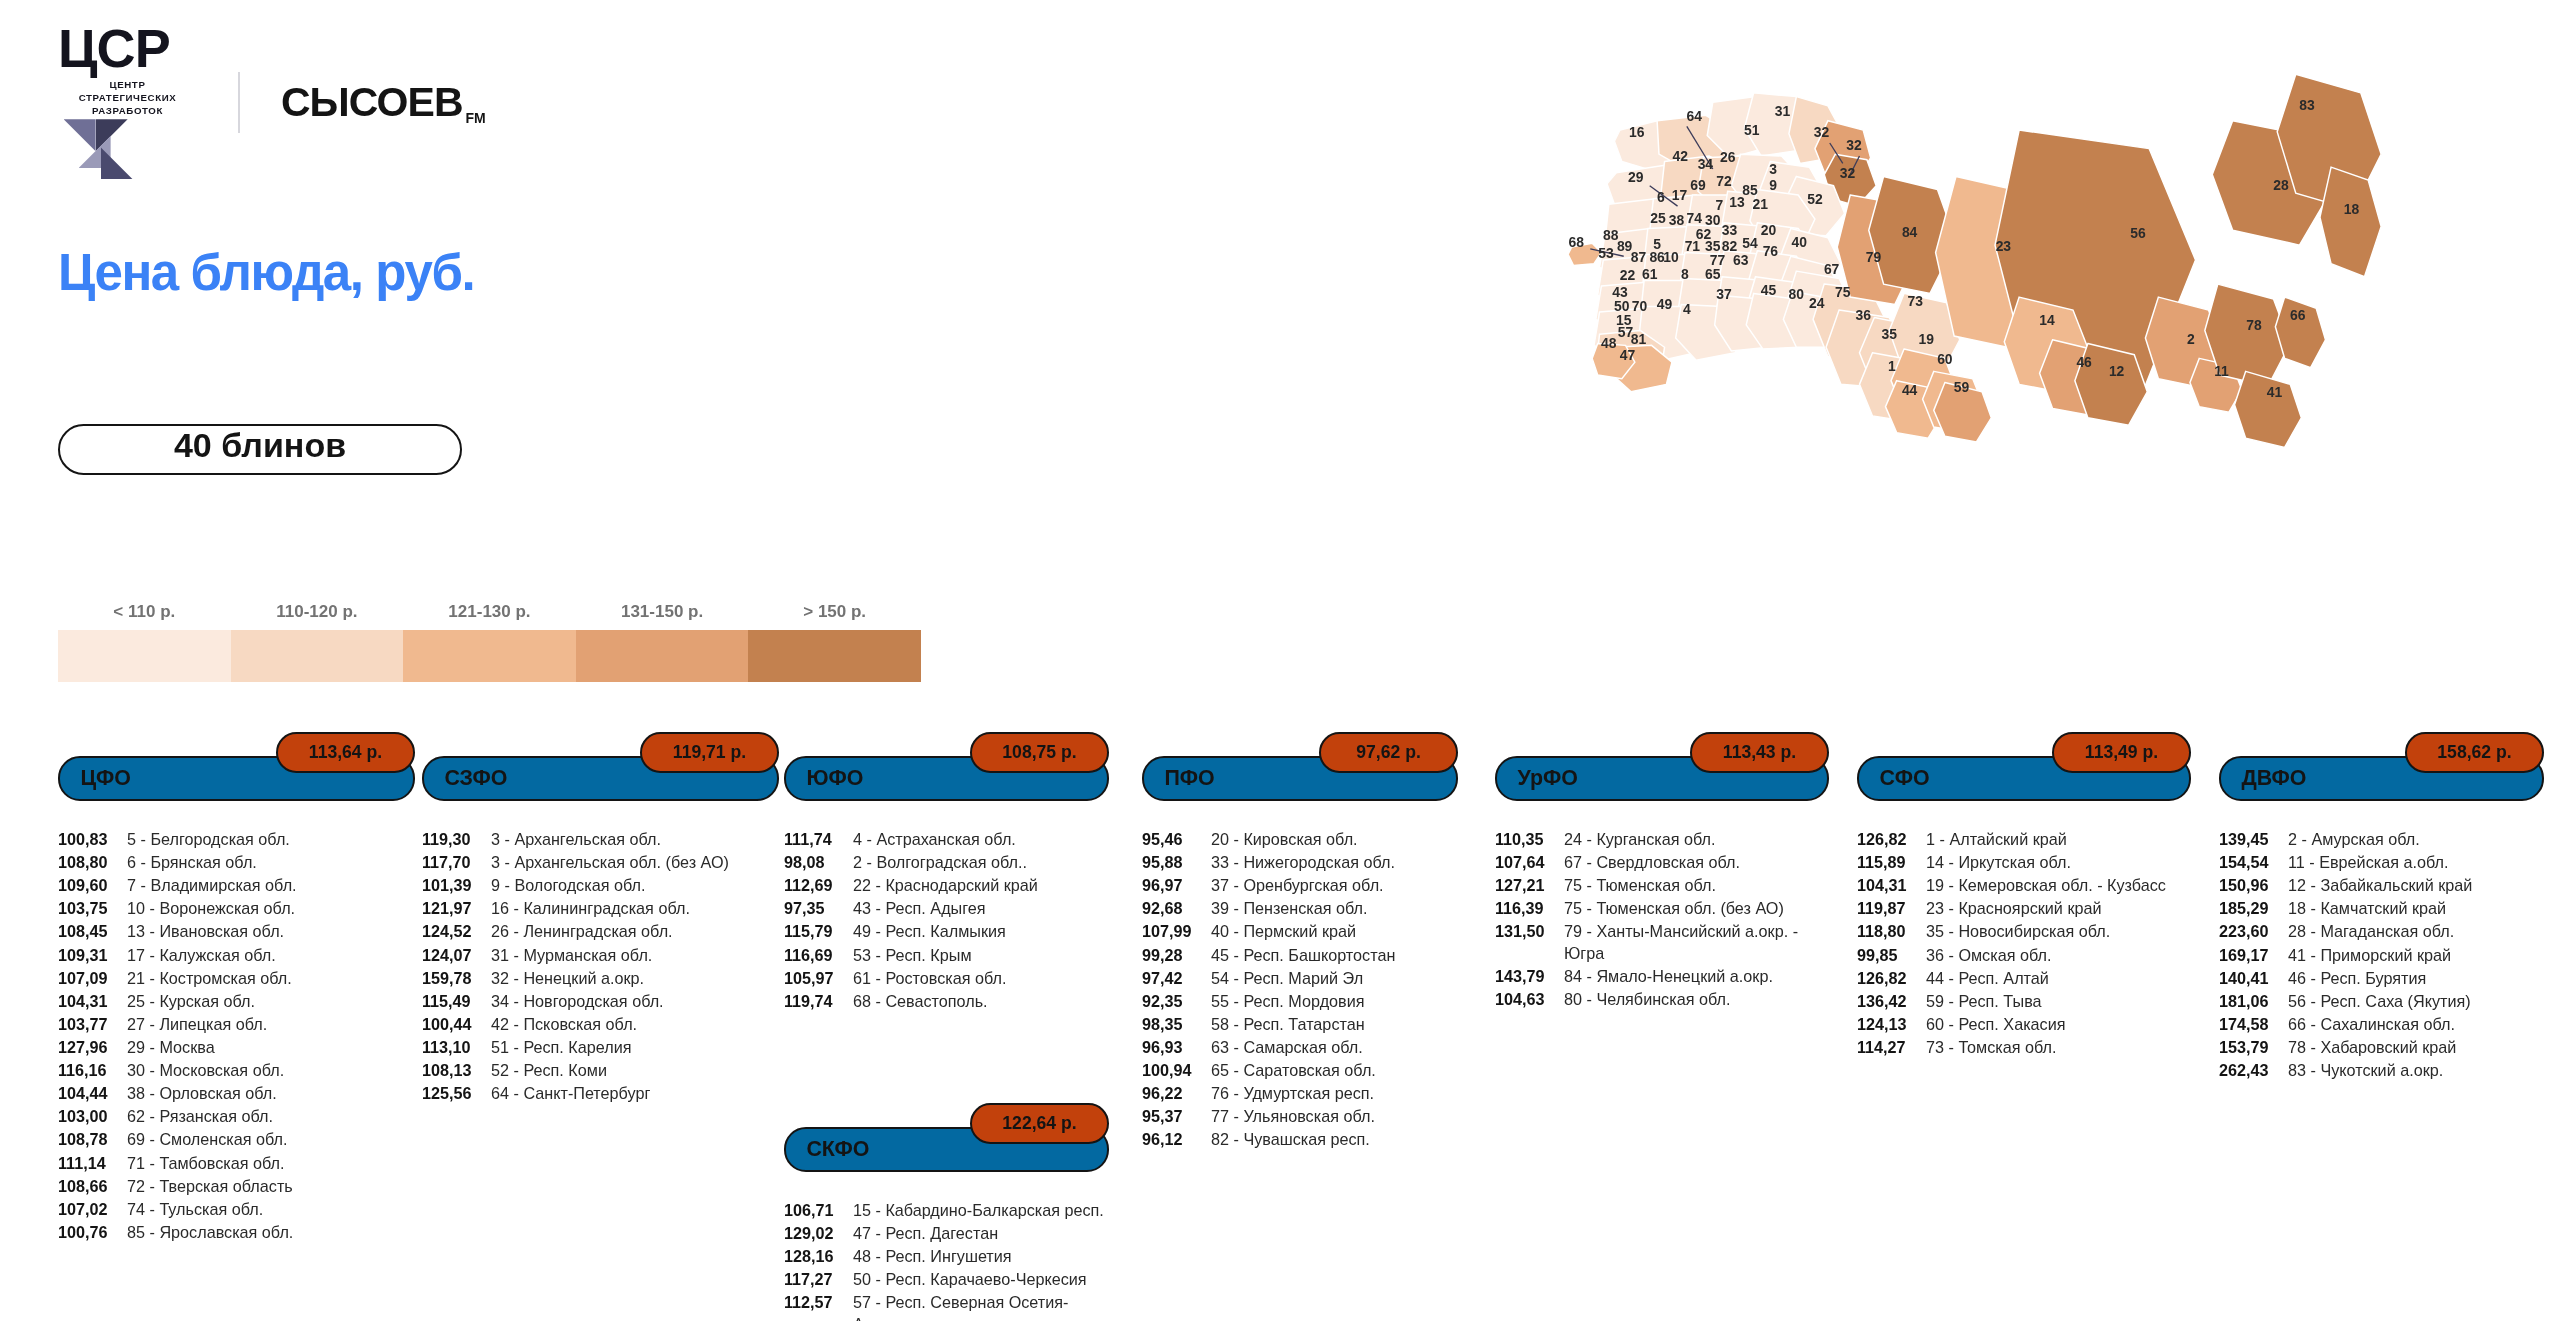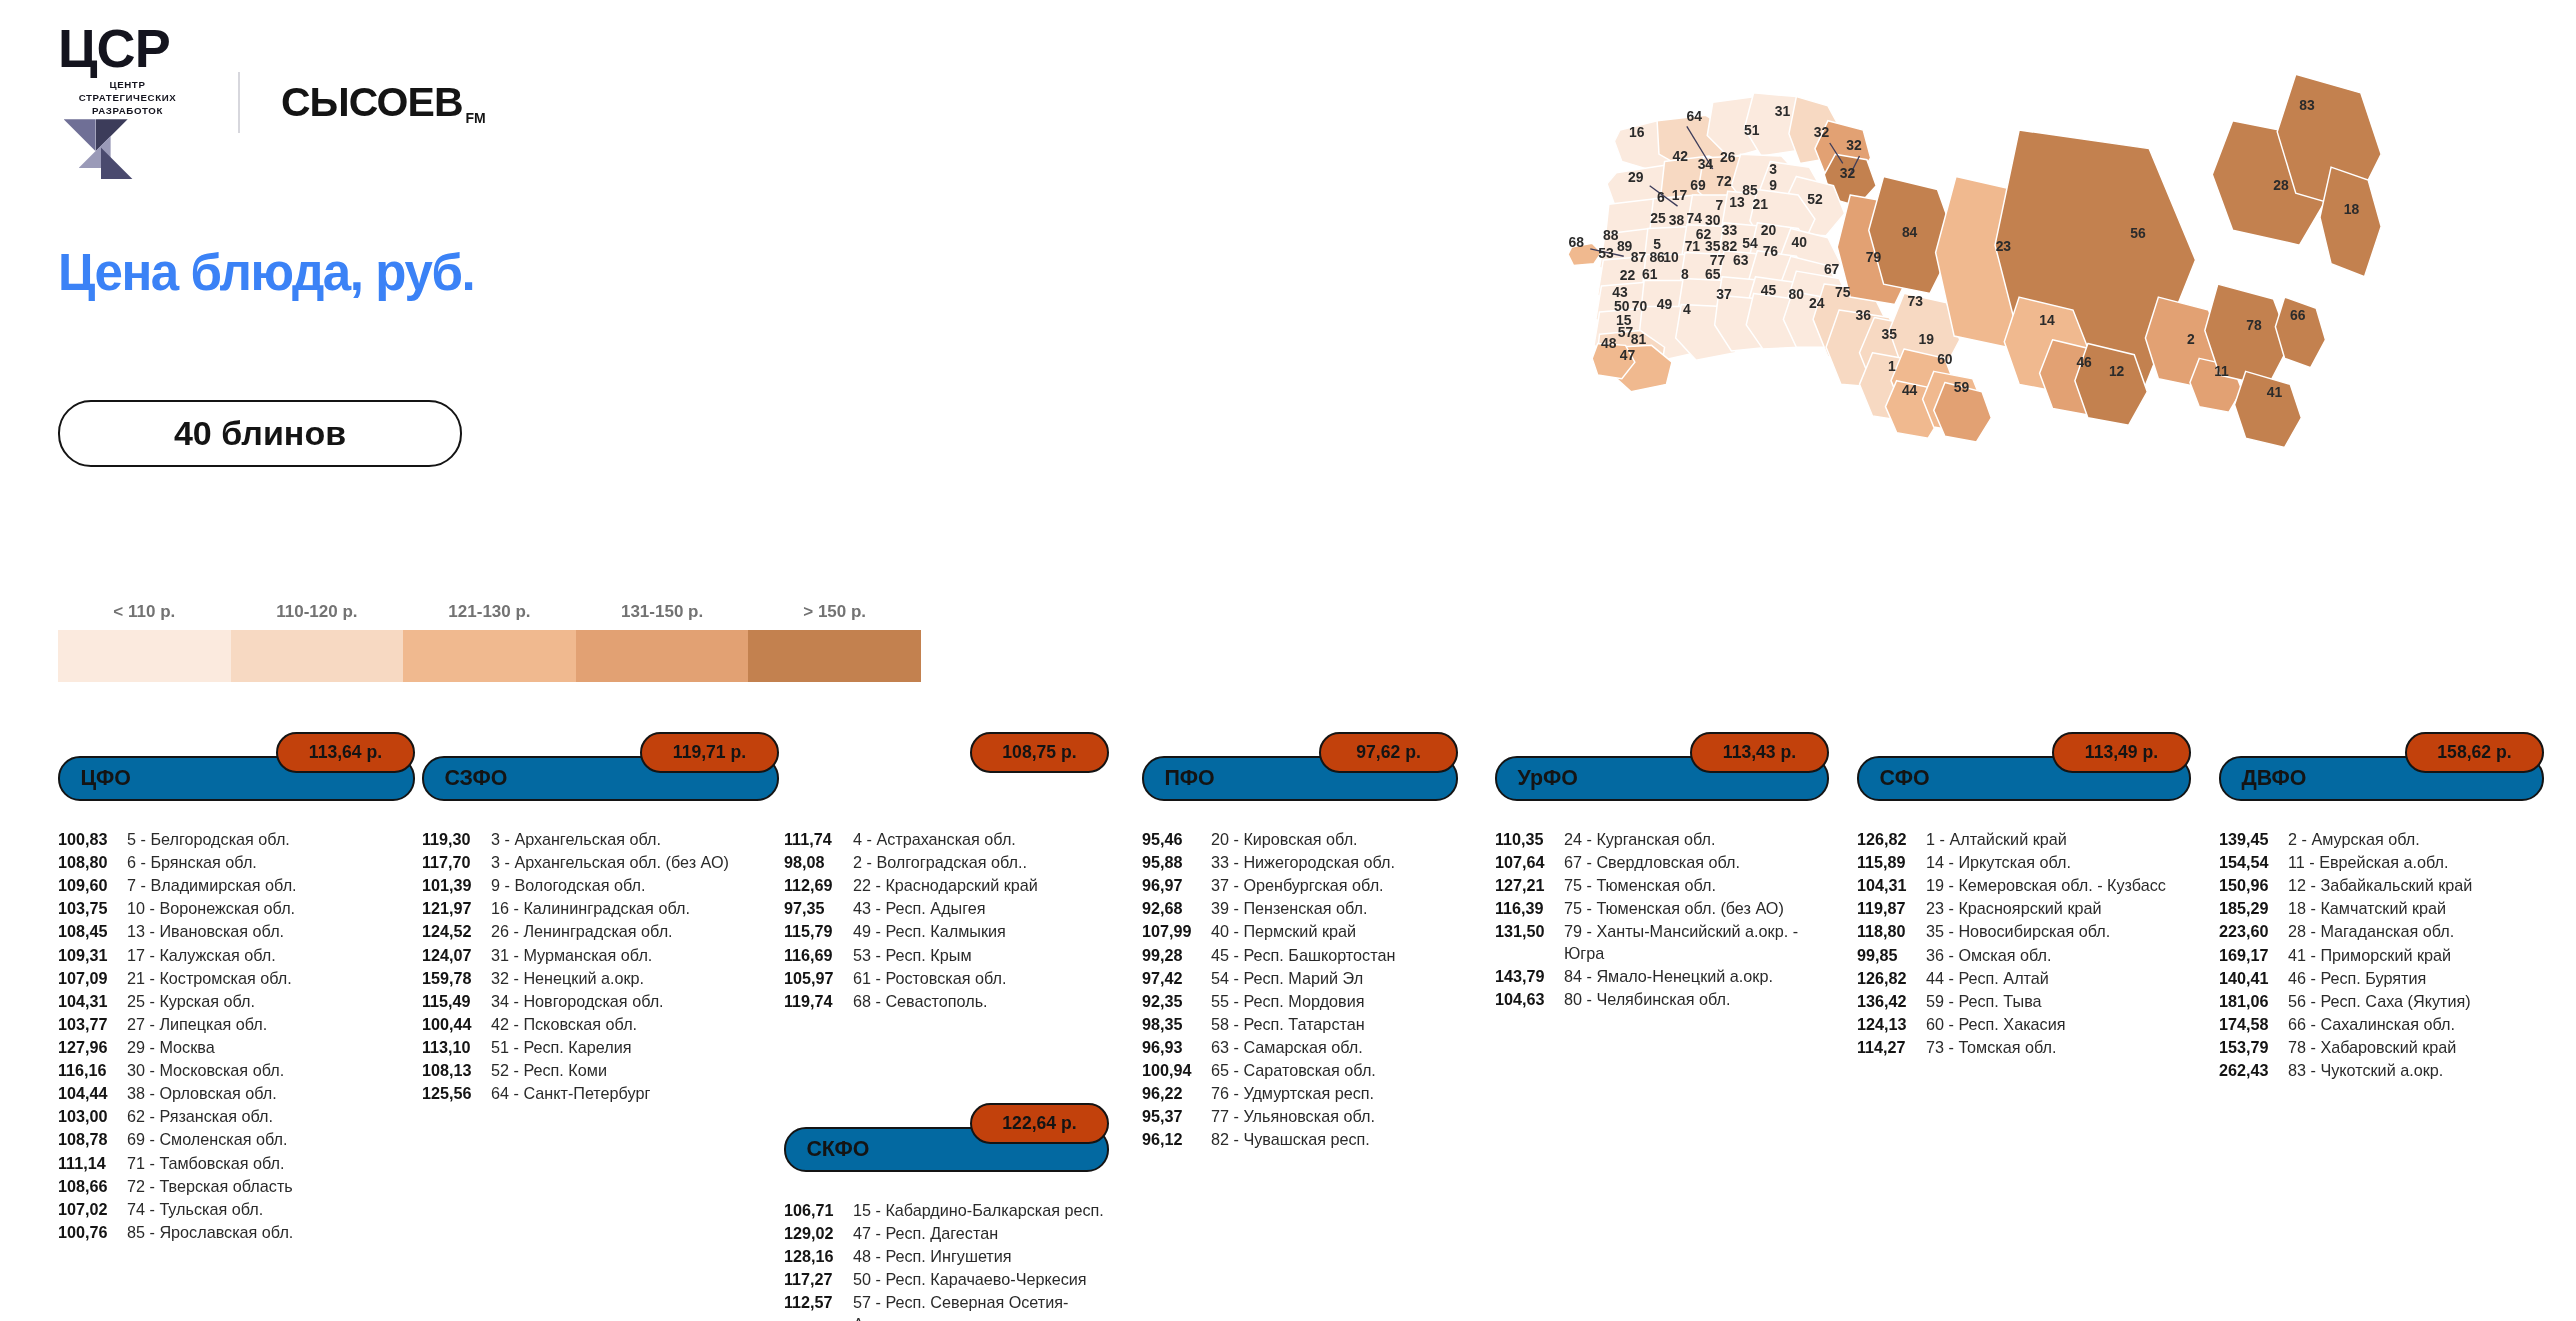--- a/index.html
+++ b/index.html
@@ -38,23 +38,23 @@
   }
   .sysoev .fm { font-size:14px; margin-top:2.8px; margin-left:2.8px; letter-spacing:0; }
 
   
   #page-title {
     position:absolute; left:58px; top:243px;
     font-size:51px; font-weight:bold; letter-spacing:-1.4px; color:#3b82f6;
     white-space:nowrap;
   }
   #subtitle-pill {
-    position:absolute; left:58px; top:400px;
-    width:404px; height:67px; border:2.8px solid #141414; border-radius:33px;
-    display:flex; align-items:center; justify-content:center;
+    position:absolute; left:58px; top:424px;
+    width:404px; height:51px; border:2.8px solid #141414; border-radius:33px;
+    display:flex; justify-content:center;
     font-size:34px; font-weight:bold; color:#141414;
   }
 
   
   #legend { position:absolute; left:58px; top:602px; width:863px; }
   #legend .labels { display:flex; }
   #legend .labels div {
     width:173px; text-align:center; font-size:17px; font-weight:bold; color:#737373;
     padding-bottom:8.4px;
   }
@@ -466,20 +466,23 @@
           <div class="name">52 - Респ. Коми</div>
         </div>
         <div class="d-row">
           <div class="val">125,56</div>
           <div class="name">64 - Санкт-Петербург</div>
         </div>
       </div>
     </div>
     <div class="district" style="left: 784px; width: 325px;">
       <div class="d-head">
+        <div class="d-pill">
+          <span>ЮФО</span>
+        </div>
         <div class="d-avg">108,75 р.</div>
       </div>
       <div class="d-rows">
         <div class="d-row">
           <div class="val">111,74</div>
           <div class="name">4 - Астраханская обл.</div>
         </div>
         <div class="d-row">
           <div class="val">98,08</div>
           <div class="name">2 - Волгоградская обл..</div>

